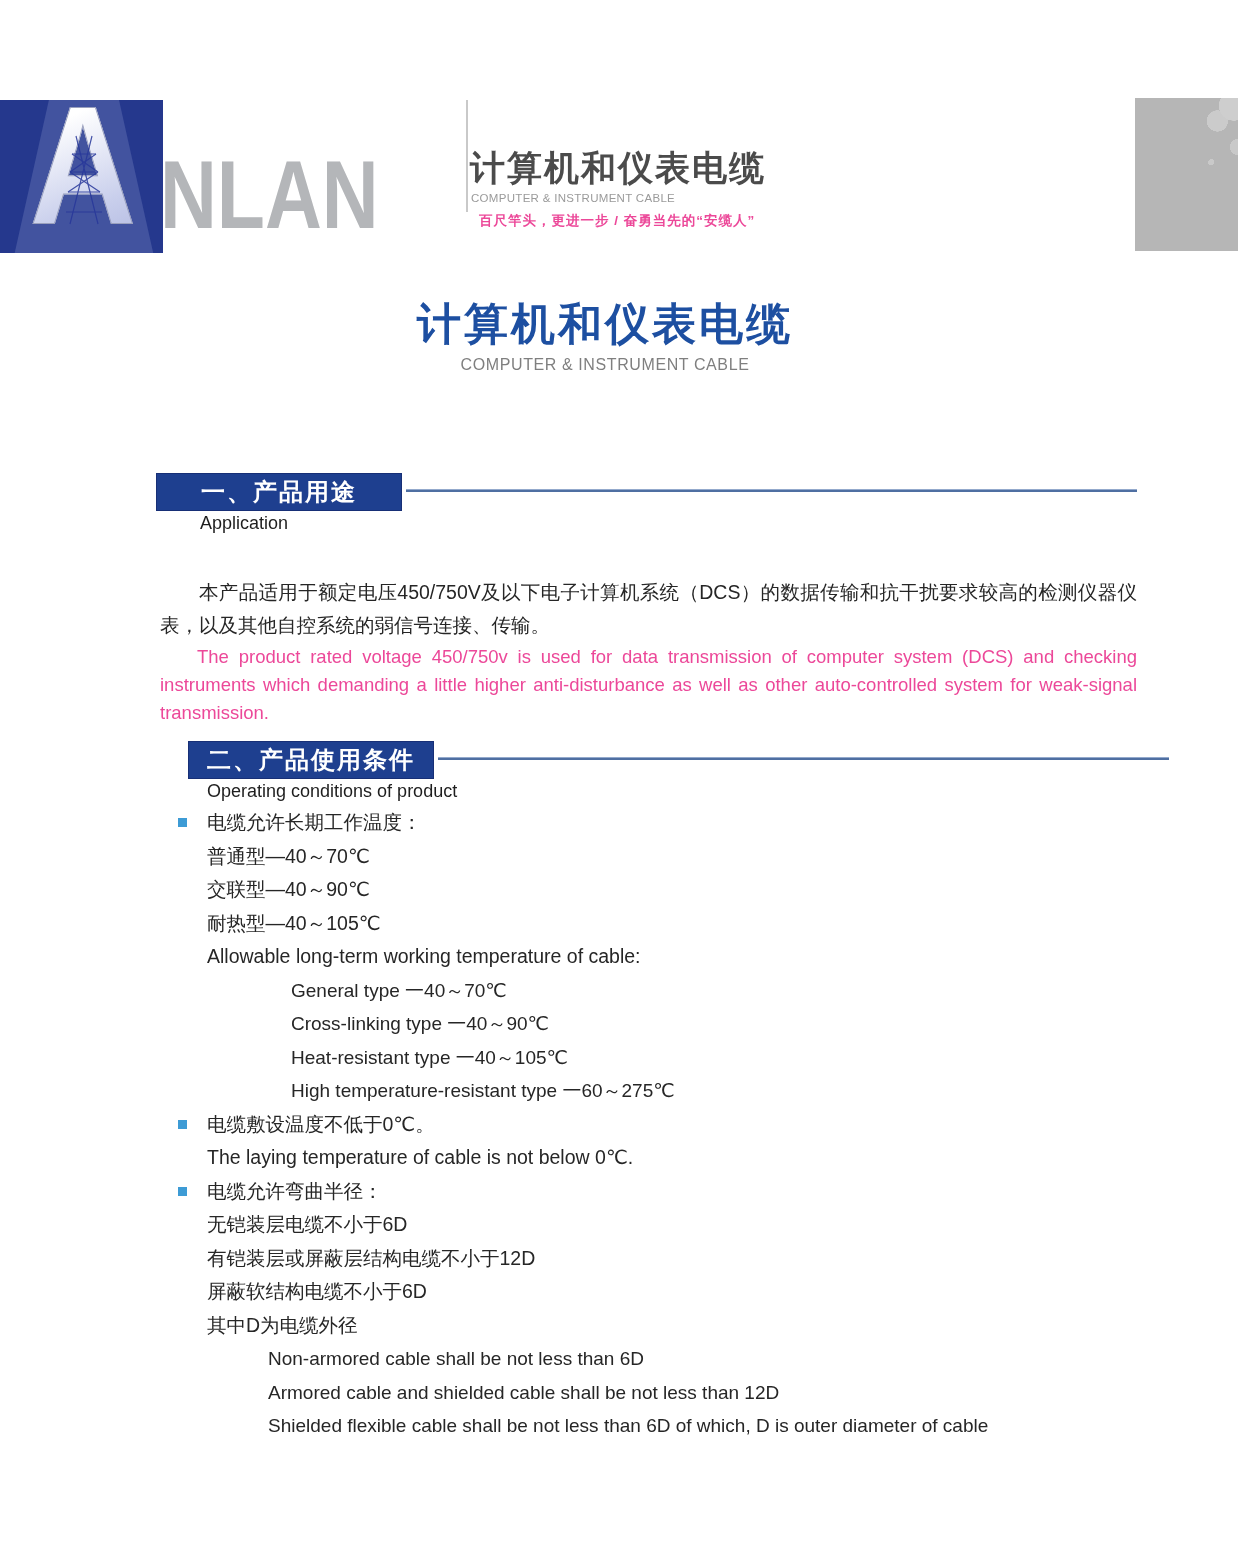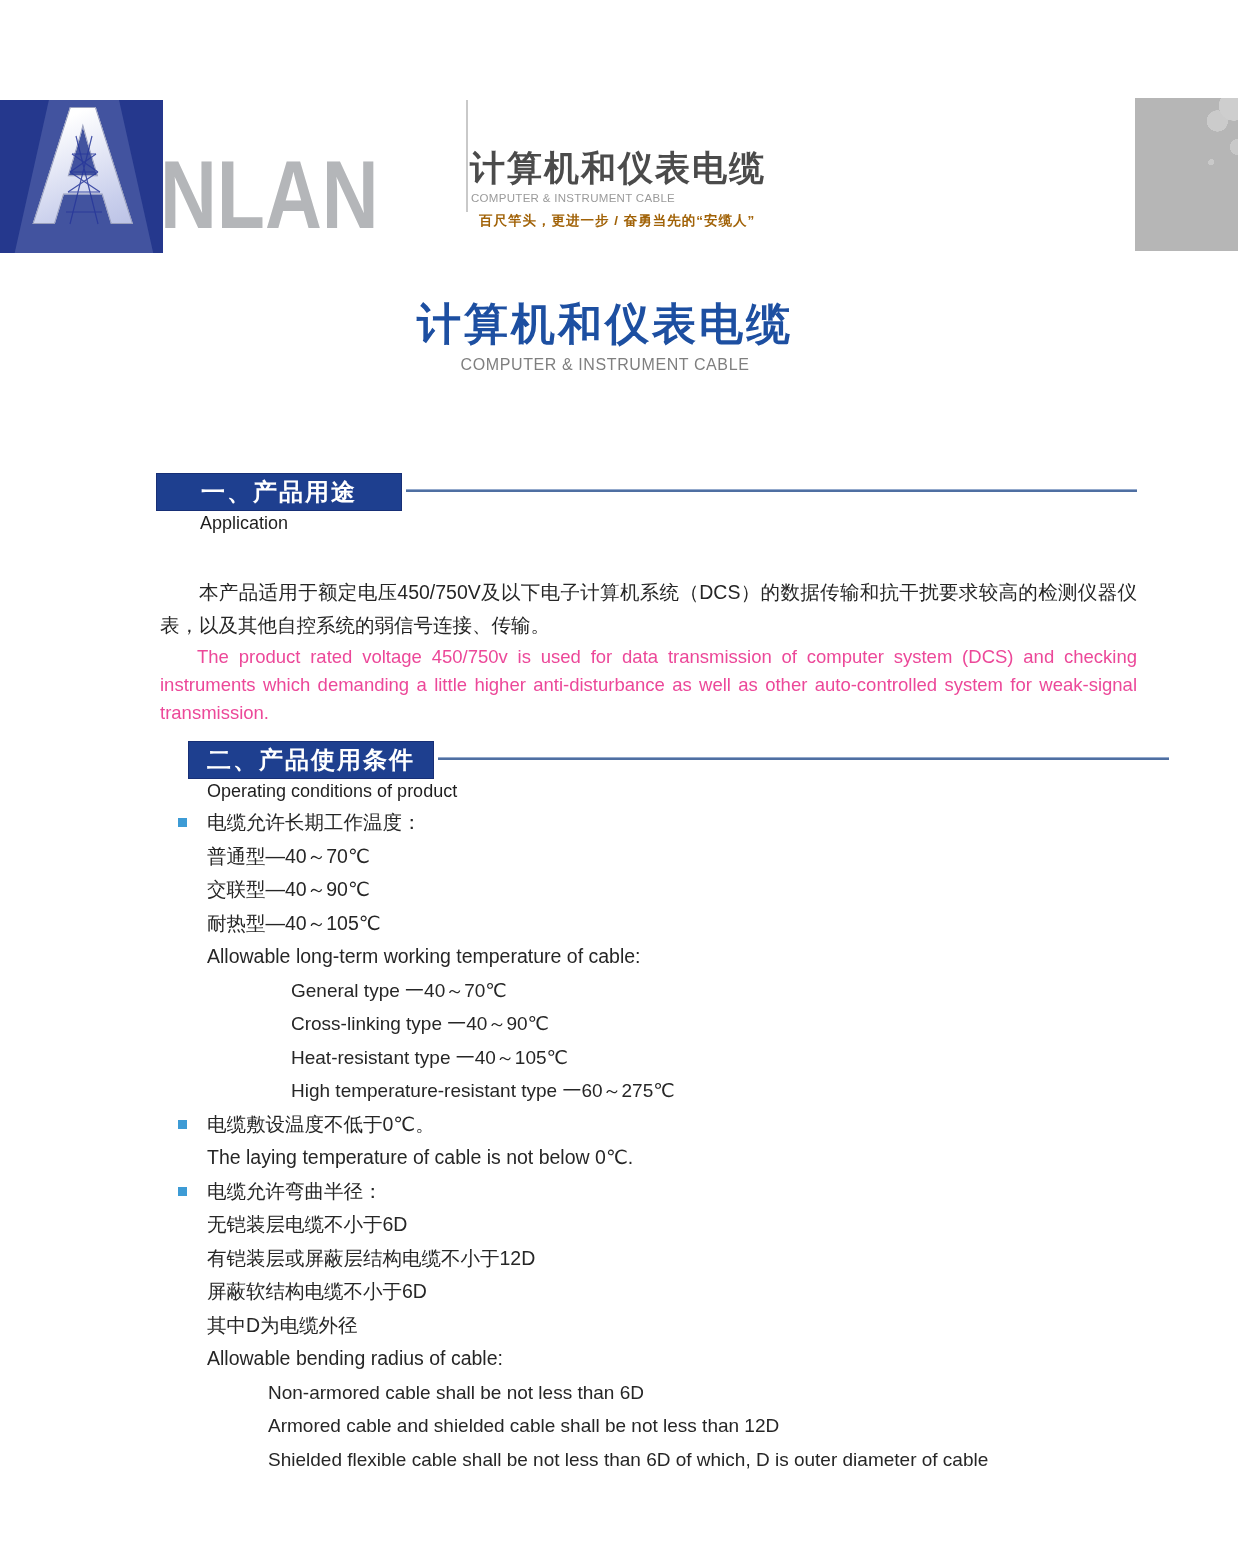--- a/index.html
+++ b/index.html
@@ -36,21 +36,21 @@
   .hdr-title-cn{
     position:absolute;left:470px;top:149px;
     font-size:35px;line-height:38px;font-weight:bold;color:#4b4b4b;letter-spacing:2px;
   }
   .hdr-title-en{
     position:absolute;left:471px;top:192px;
     font-size:11.5px;color:#9a9a9a;letter-spacing:0.3px;
   }
   .hdr-slogan{
     position:absolute;left:479px;top:212px;
-    font-size:13.5px;font-weight:bold;color:#a16207;letter-spacing:1px;
+    font-size:13.5px;font-weight:bold;color:#ec4899;letter-spacing:1px;
   }
   .leaf-box{
     position:absolute;left:1135px;top:98px;width:103px;height:153px;
     background-color:#b6b6b6;
     background-image:
       radial-gradient(circle 24px at 96% 5%,  #cecece 62%, rgba(0,0,0,0) 63%),
       radial-gradient(circle 17px at 80% 15%, #cbcbcb 62%, rgba(0,0,0,0) 63%),
       radial-gradient(circle 13px at 100% 32%,#c9c9c9 62%, rgba(0,0,0,0) 63%),
       radial-gradient(circle 5px  at 74% 42%, #c9c9c9 62%, rgba(0,0,0,0) 63%);
   }
@@ -157,19 +157,18 @@
     <div class="ln ind0"><span>The laying temperature of cable is not below 0℃.</span></div>
 
     <div class="ln ind0">
       <span class="sq"></span>
       <span>电缆允许弯曲半径：</span>
     </div>
     <div class="ln ind0"><span>无铠装层电缆不小于6D</span></div>
     <div class="ln ind0"><span>有铠装层或屏蔽层结构电缆不小于12D</span></div>
     <div class="ln ind0"><span>屏蔽软结构电缆不小于6D</span></div>
     <div class="ln ind0"><span>其中D为电缆外径</span></div>
-    <div class="ln ind0"><span>Allowable bending radius of cable:</span></div>
     <div class="ln indEnBend"><span>Non-armored cable shall be not less than 6D</span></div>
     <div class="ln indEnBend"><span>Armored cable and shielded cable shall be not less than 12D</span></div>
     <div class="ln indEnBend"><span>Shielded flexible cable shall be not less than 6D of which, D is outer diameter of cable</span></div>
 
   </div>
 </div>
 
 </body></html>

